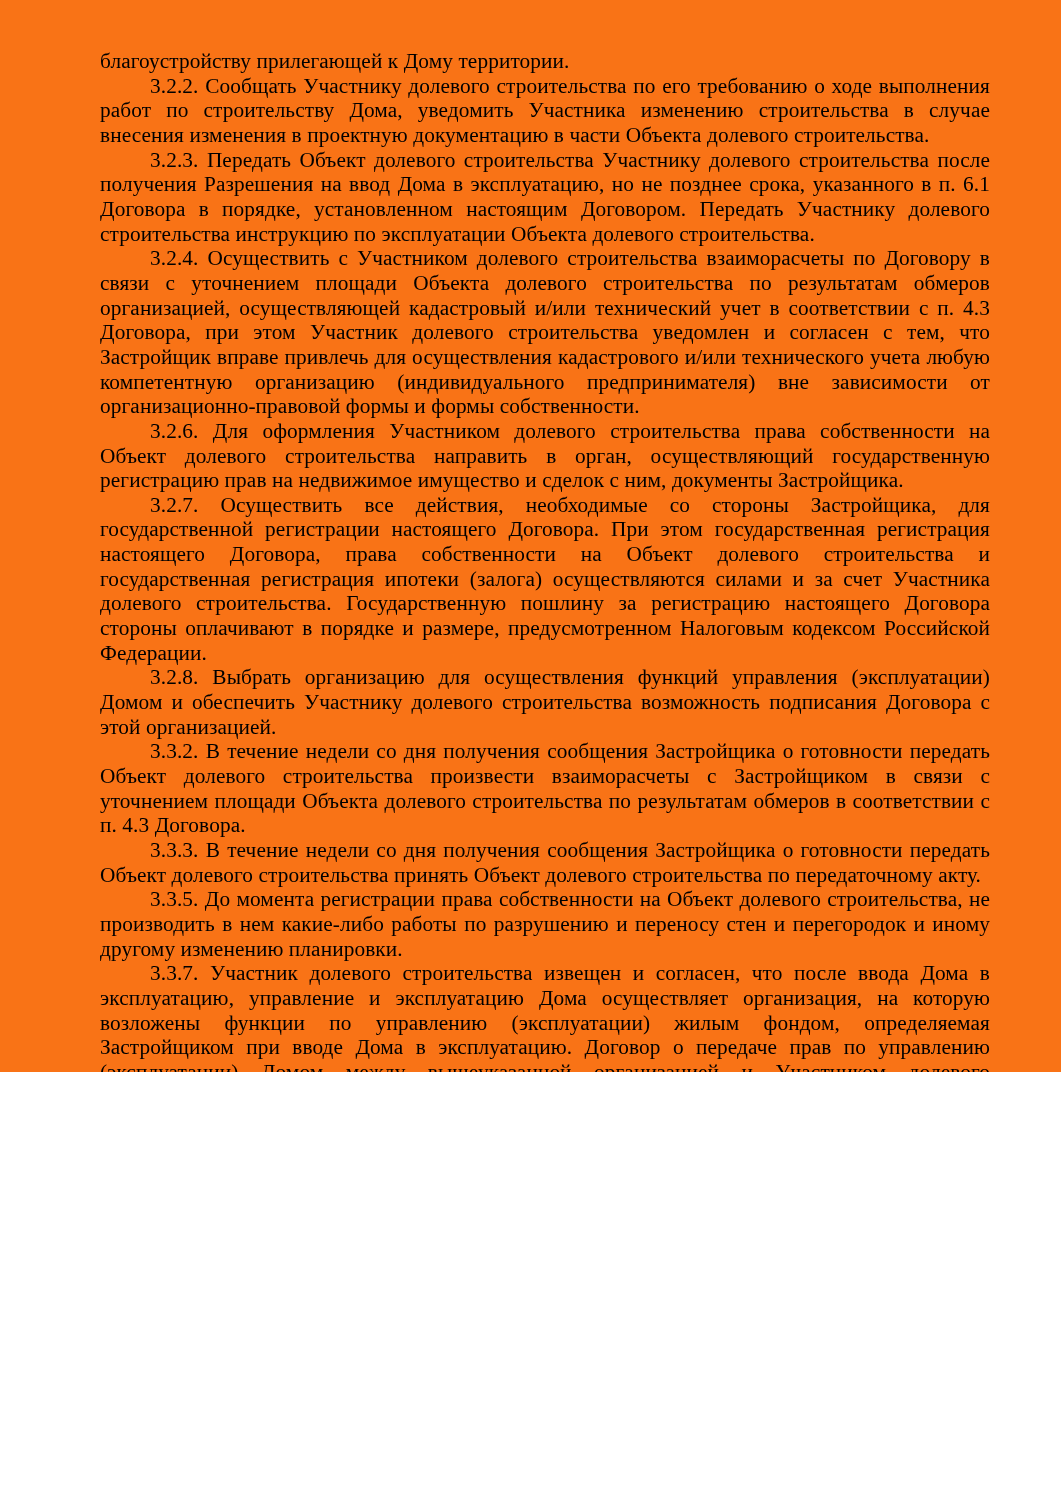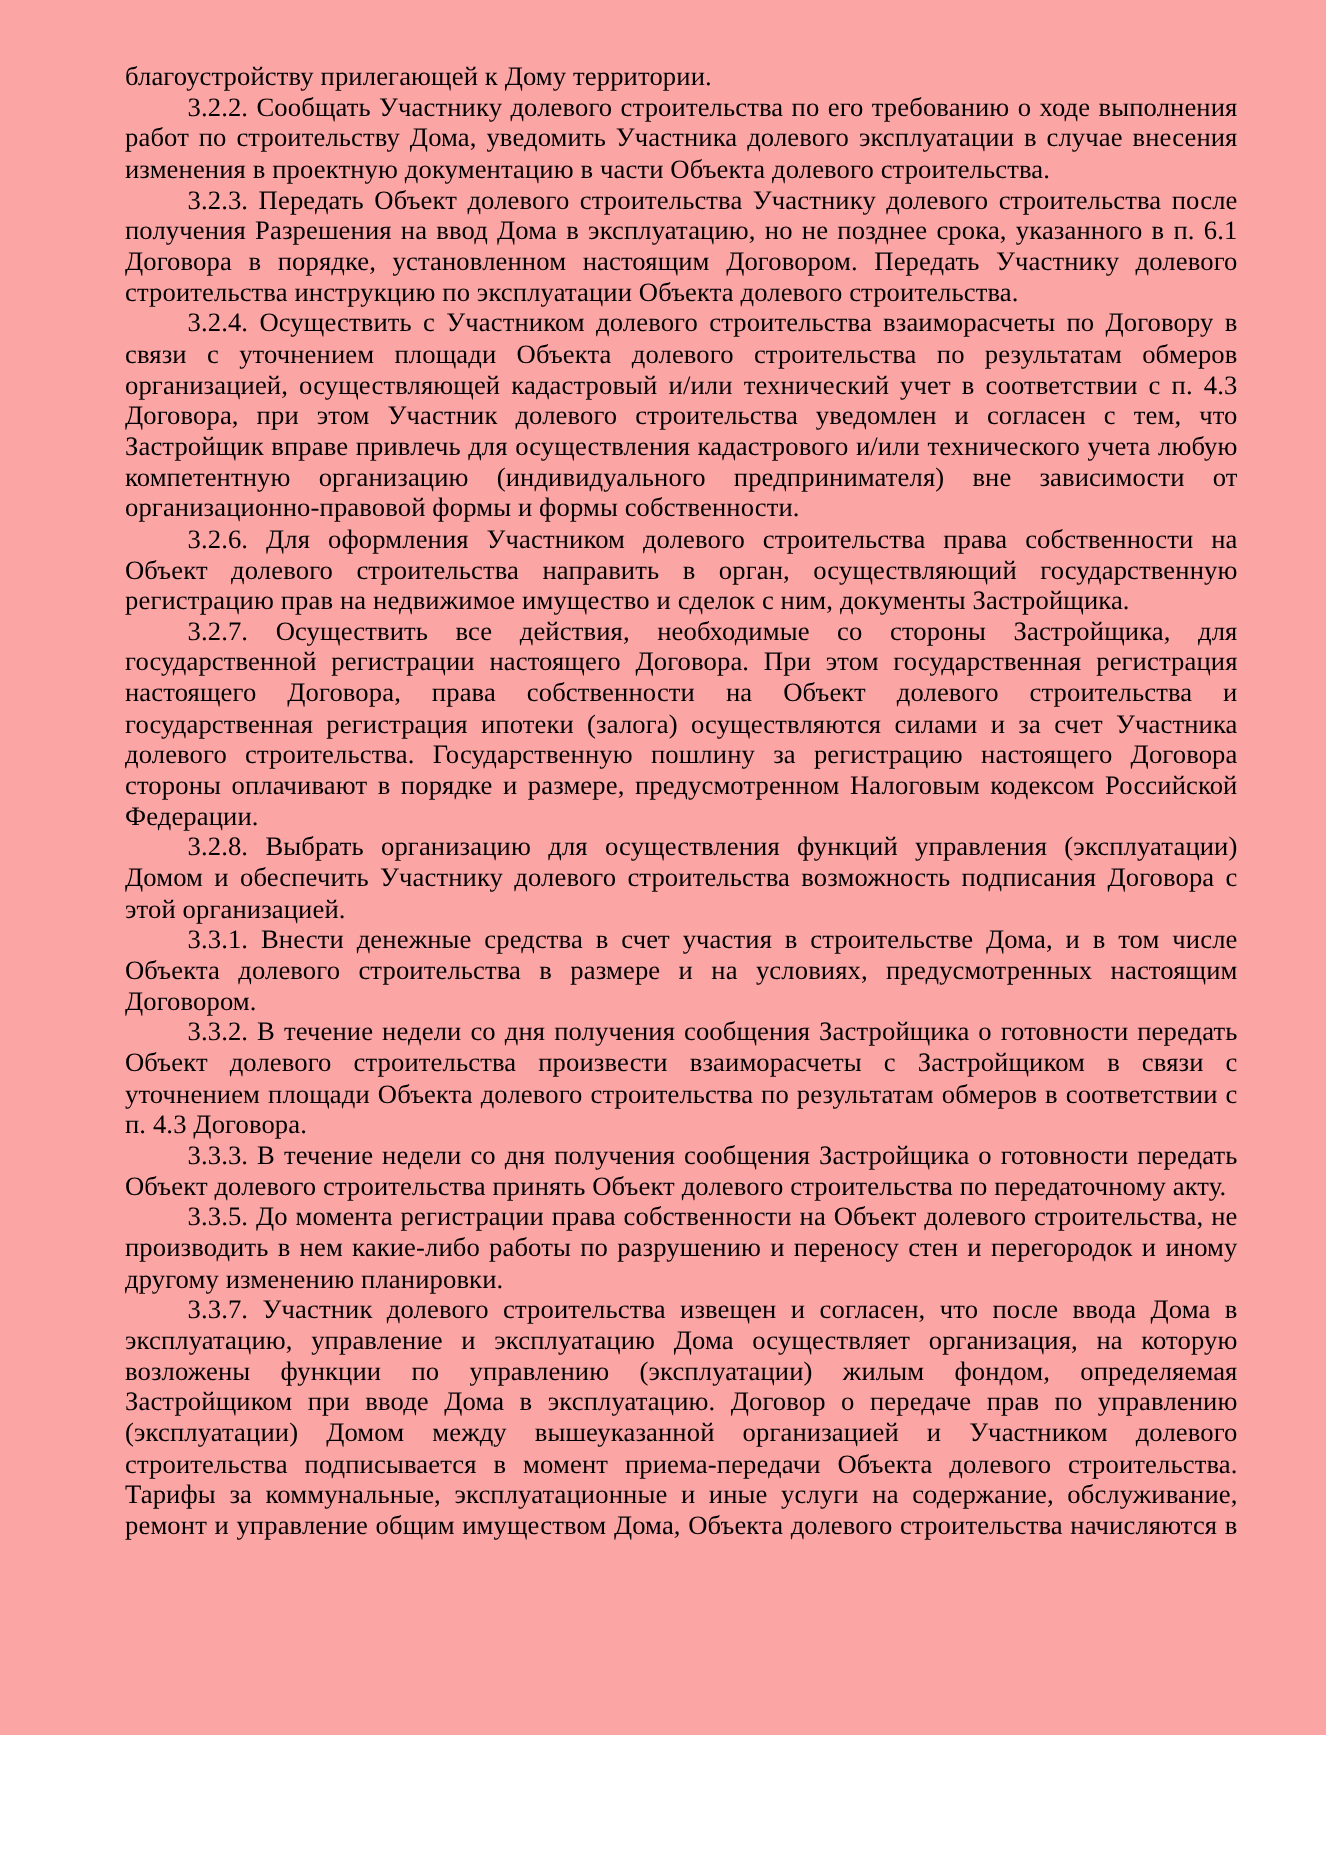--- a/index.html
+++ b/index.html
@@ -10,22 +10,22 @@
   body {
     width: 1061px;
     height: 1500px;
     position: relative;
     font-family: "Liberation Serif", "DejaVu Serif", serif;
     color: #000000;
   }
   .page {
     position: relative;
     width: 1061px;
-    height: 1388px;
-    background: #fca5a5;
+    height: 1072px;
+    background: #f97316;
     box-sizing: border-box;
     padding: 49px 71px 0 100px;
     overflow: hidden;
   }
   .doc-body {
     width: 890px;
     font-size: 21.3px;
     line-height: 24.65px;
     text-align: justify;
     letter-spacing: 0.1px;
@@ -54,26 +54,25 @@
     font-size: 21.3px;
     line-height: 24.65px;
   }
 </style>
 </head>
 <body>
 
 <div class="page">
   <div class="doc-body" id="doc-body">
       <p class="para continuation">благоустройству прилегающей к Дому территории.</p>
-      <p class="para body">3.2.2. Сообщать Участнику долевого строительства по его требованию о ходе выполнения работ по строительству Дома, уведомить Участника долевого эксплуатации в случае внесения изменения в проектную документацию в части Объекта долевого строительства.</p>
+      <p class="para body">3.2.2. Сообщать Участнику долевого строительства по его требованию о ходе выполнения работ по строительству Дома, уведомить Участника изменению строительства в случае внесения изменения в проектную документацию в части Объекта долевого строительства.</p>
       <p class="para body">3.2.3. Передать Объект долевого строительства Участнику долевого строительства после получения Разрешения на ввод Дома в эксплуатацию, но не позднее срока, указанного в п. 6.1 Договора в порядке, установленном настоящим Договором. Передать Участнику долевого строительства инструкцию по эксплуатации Объекта долевого строительства.</p>
       <p class="para body">3.2.4. Осуществить с Участником долевого строительства взаиморасчеты по Договору в связи с уточнением площади Объекта долевого строительства по результатам обмеров организацией, осуществляющей кадастровый и/или технический учет в соответствии с п. 4.3 Договора, при этом Участник долевого строительства уведомлен и согласен с тем, что Застройщик вправе привлечь для осуществления кадастрового и/или технического учета любую компетентную организацию (индивидуального предпринимателя) вне зависимости от организационно-правовой формы и формы собственности.</p>
       <p class="para body">3.2.6. Для оформления Участником долевого строительства права собственности на Объект долевого строительства направить в орган, осуществляющий государственную регистрацию прав на недвижимое имущество и сделок с ним, документы Застройщика.</p>
       <p class="para body">3.2.7. Осуществить все действия, необходимые со стороны Застройщика, для государственной регистрации настоящего Договора. При этом государственная регистрация настоящего Договора, права собственности на Объект долевого строительства и государственная регистрация ипотеки (залога) осуществляются силами и за счет Участника долевого строительства. Государственную пошлину за регистрацию настоящего Договора стороны оплачивают в порядке и размере, предусмотренном Налоговым кодексом Российской Федерации.</p>
       <p class="para body">3.2.8. Выбрать организацию для осуществления функций управления (эксплуатации) Домом и обеспечить Участнику долевого строительства возможность подписания Договора с этой организацией.</p>
-      <p class="para body">3.3.1. Внести денежные средства в счет участия в строительстве Дома, и в том числе Объекта долевого строительства в размере и на условиях, предусмотренных настоящим Договором.</p>
       <p class="para body">3.3.2. В течение недели со дня получения сообщения Застройщика о готовности передать Объект долевого строительства произвести взаиморасчеты с Застройщиком в связи с уточнением площади Объекта долевого строительства по результатам обмеров в соответствии с п. 4.3 Договора.</p>
       <p class="para body">3.3.3. В течение недели со дня получения сообщения Застройщика о готовности передать Объект долевого строительства принять Объект долевого строительства по передаточному акту.</p>
       <p class="para body">3.3.5. До момента регистрации права собственности на Объект долевого строительства, не производить в нем какие-либо работы по разрушению и переносу стен и перегородок и иному другому изменению планировки.</p>
       <p class="para body runover">3.3.7. Участник долевого строительства извещен и согласен, что после ввода Дома в эксплуатацию, управление и эксплуатацию Дома осуществляет организация, на которую возложены функции по управлению (эксплуатации) жилым фондом, определяемая Застройщиком при вводе Дома в эксплуатацию. Договор о передаче прав по управлению (эксплуатации) Домом между вышеуказанной организацией и Участником долевого строительства подписывается в момент приема-передачи Объекта долевого строительства. Тарифы за коммунальные, эксплуатационные и иные услуги на содержание, обслуживание, ремонт и управление общим имуществом Дома, Объекта долевого строительства начисляются в</p>
     </div>
   <div class="footer">4</div>
 </div>
 
 </body></html>

